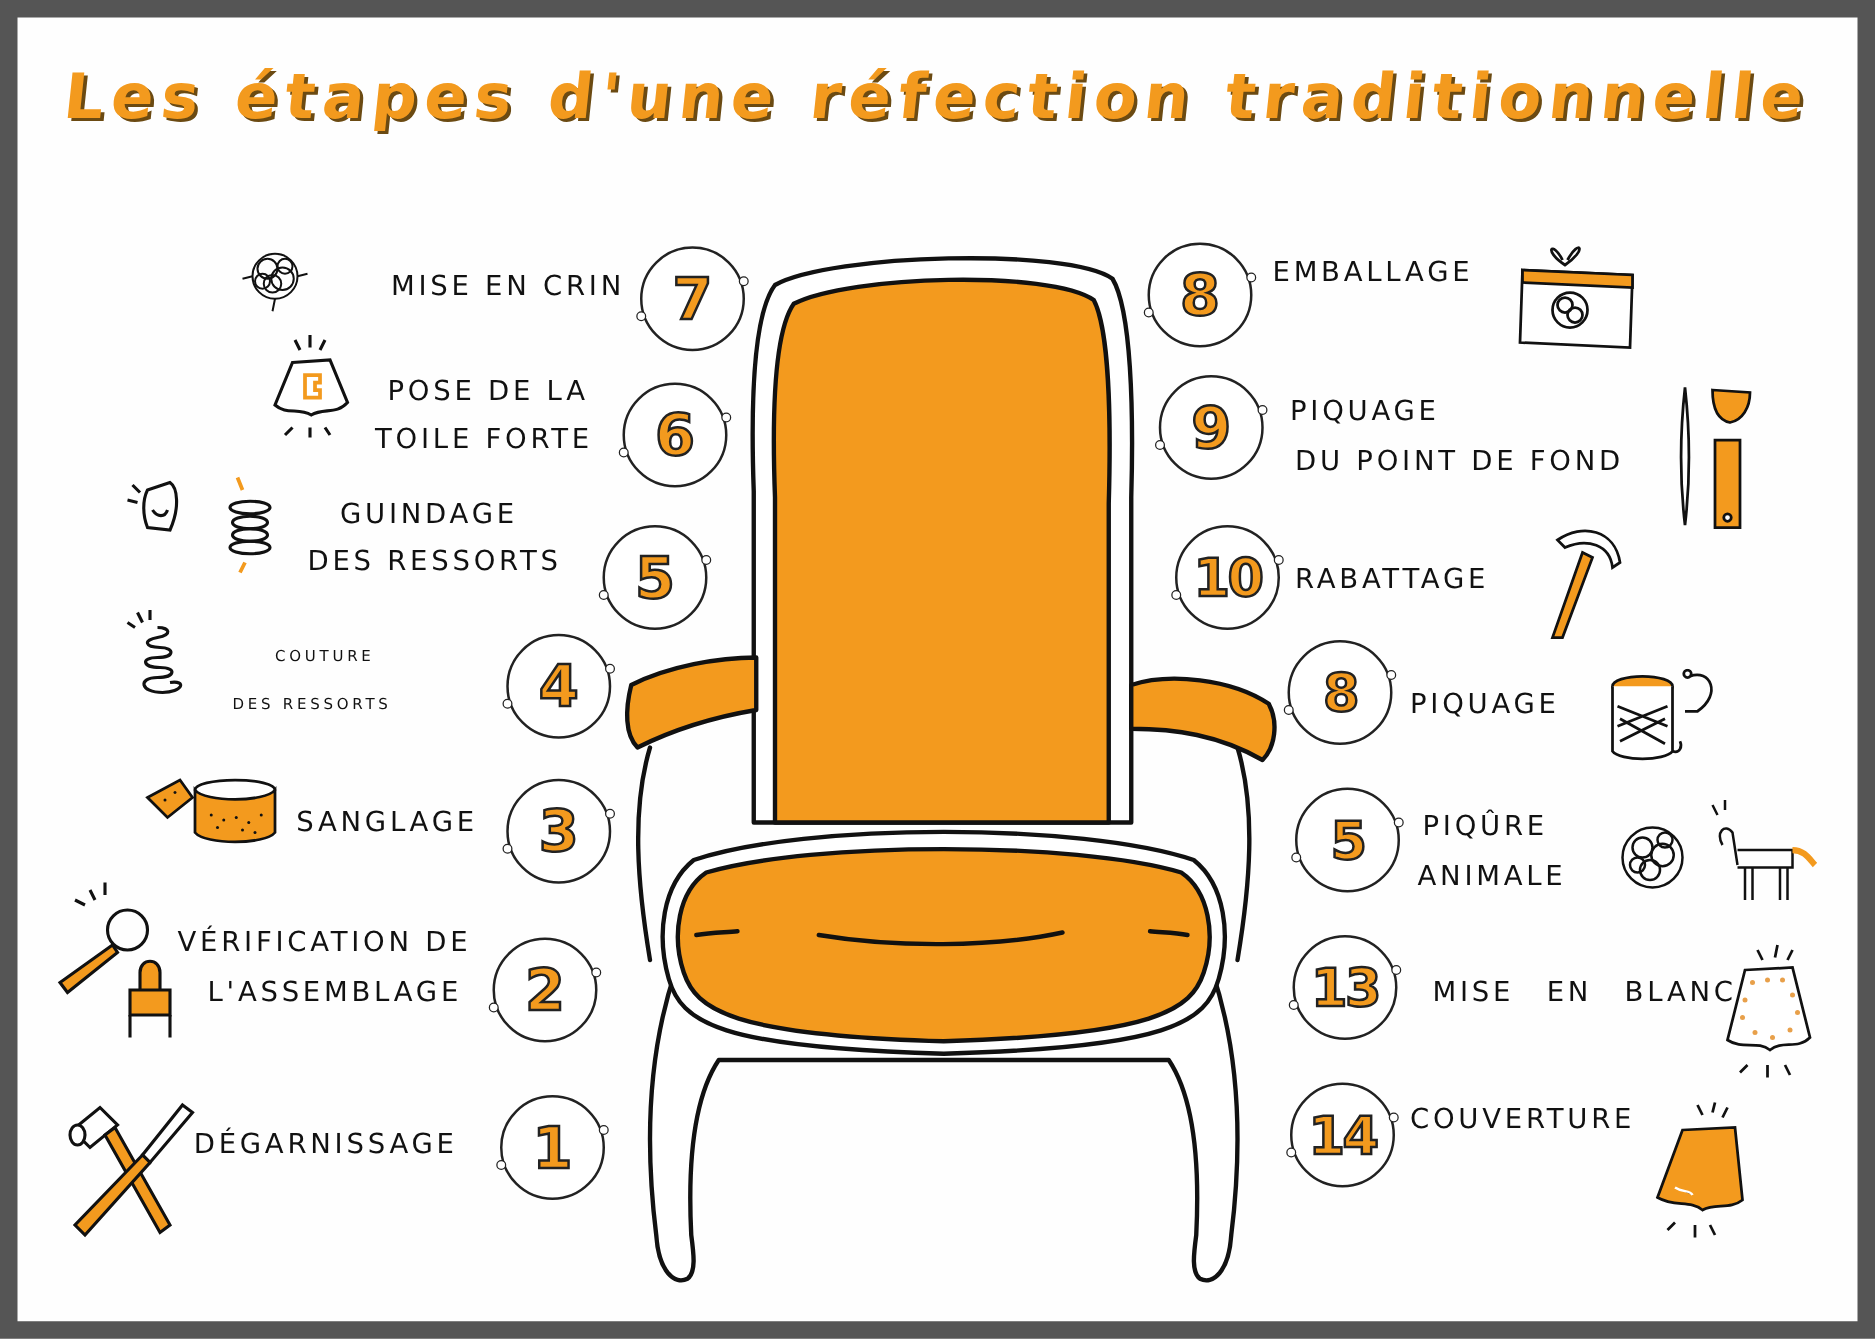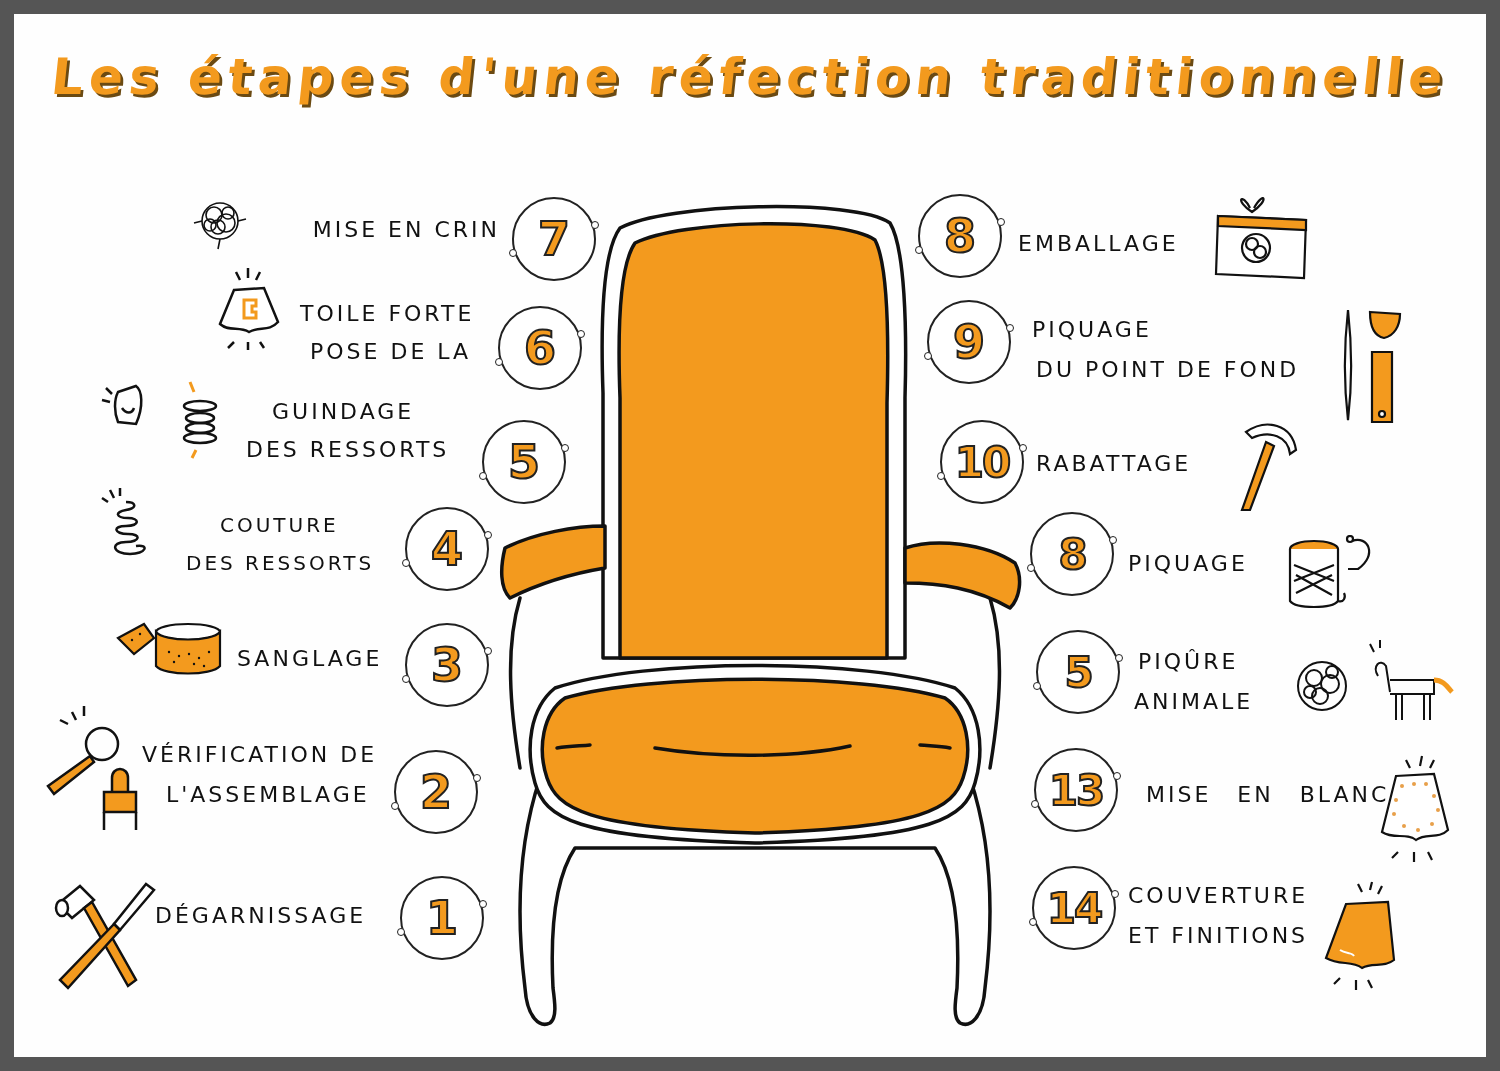--- a/index.html
+++ b/index.html
@@ -58,22 +58,22 @@
         <circle cx="30" cy="34" r="7"></circle>
         <circle cx="22" cy="32" r="6"></circle>
         <circle cx="40" cy="20" r="6"></circle>
         <path d="M14,28 L6,30 M50,28 L58,26 M32,46 L30,56"></path>
       </g>
     </svg>
 </div>
 
 <div class="badge" style="left:498px;top:306px;">6</div>
 <div class="label" style="left:300px;top:295px;line-height:38px;">
+    <div style="padding-left:10px;">Pose de la</div>
     <div>toile forte</div>
-    <div style="padding-left:10px;">Pose de la</div>
   </div>
 <div class="icon" style="left:214px;top:264px;">
   <svg width="70" height="96">
       <g fill="none" stroke="#111" stroke-width="2.5">
         <path d="M20,26 L50,24 L64,58 C55,68 45,62 35,68 C25,62 15,68 6,60 Z" fill="#fff"></path>
         <path d="M30,36 L42,36 L42,42 L38,42 L38,48 L42,48 L42,54 L30,54 Z" stroke="#f39a1e" stroke-width="3"></path>
         <path d="M22,8 L26,16 M34,4 L34,14 M46,8 L42,16 M14,84 L20,78 M34,78 L34,86 M46,78 L50,84"></path>
       </g>
     </svg>
 </div>
@@ -92,21 +92,21 @@
         <ellipse cx="104" cy="34" rx="16" ry="5"></ellipse>
         <ellipse cx="104" cy="46" rx="14" ry="5"></ellipse>
         <ellipse cx="104" cy="56" rx="14" ry="5"></ellipse>
         <ellipse cx="104" cy="66" rx="16" ry="5"></ellipse>
         <path d="M94,10 L98,20 M96,86 L100,78" stroke="#f39a1e" stroke-width="3"></path>
       </g>
     </svg>
 </div>
 
 <div class="badge" style="left:405px;top:507px;">4</div>
-<div class="label" style="left:186px;top:506px;line-height:38px;font-size:20px;">
+<div class="label" style="left:186px;top:506px;line-height:38px;font-size:12px;">
     <div style="padding-left:34px;">Couture</div>
     <div>des ressorts</div>
   </div>
 <div class="icon" style="left:96px;top:488px;">
   <svg width="64" height="80">
       <g fill="none" stroke="#111" stroke-width="2.5">
         <path d="M30,14 C40,14 42,20 30,22 C18,24 20,30 32,30 C44,30 44,38 30,38 C16,38 18,46 32,46 C46,46 44,54 30,54 C14,54 16,66 34,66 C50,66 54,56 40,58"></path>
         <path d="M6,10 L12,14 M14,2 L18,10 M24,0 L24,8"></path>
       </g>
     </svg>
@@ -162,21 +162,21 @@
         <path d="M8,28 L30,10 L44,24 L22,42 Z" fill="#fff"></path>
         <ellipse cx="12" cy="32" rx="6" ry="8" fill="#fff"></ellipse>
         <path d="M34,32 L78,110 L86,104 L42,26 Z" fill="#f39a1e"></path>
         <path d="M96,8 L104,14 L70,54 L64,48 Z" fill="#fff"></path>
         <path d="M64,48 L10,104 L18,112 L70,54 Z" fill="#f39a1e"></path>
       </g>
     </svg>
 </div>
 
 <div class="badge" style="left:918px;top:194px;">8</div>
-<div class="label" style="left:1018px;top:226px;">Emballage</div>
+<div class="label" style="left:1018px;top:201px;">Emballage</div>
 <div class="icon" style="left:1212px;top:186px;">
   <svg width="96" height="96">
       <g stroke="#111" stroke-width="2.2" fill="none">
         <path d="M38,22 C30,6 22,14 40,26 C58,14 52,4 42,22"></path>
         <path d="M6,30 L94,34 L92,92 L4,88 Z" fill="#fff"></path>
         <path d="M6,30 L94,34 L94,44 L6,40 Z" fill="#f39a1e"></path>
         <circle cx="44" cy="62" r="14"></circle>
         <circle cx="40" cy="58" r="6"></circle>
         <circle cx="48" cy="66" r="6"></circle>
       </g>
@@ -265,21 +265,20 @@
           <circle cx="20" cy="46" r="2"></circle>
         </g>
         <path d="M30,6 L34,14 M46,2 L44,12 M58,6 L54,14 M16,104 L22,98 M38,98 L38,108 M52,98 L56,106"></path>
       </g>
     </svg>
 </div>
 
 <div class="badge two" style="left:1032px;top:866px;">14</div>
 <div class="label" style="left:1128px;top:876px;line-height:40px;">
     <div>Couverture</div>
-    <div>et finitions</div>
   </div>
 <div class="icon" style="left:1318px;top:880px;">
   <svg width="90" height="120">
       <g stroke="#111" stroke-width="2.2">
         <path d="M28,24 L70,22 L76,80 C66,88 54,82 44,88 C34,80 22,86 8,78 Z" fill="#f39a1e"></path>
         <path d="M22,70 C28,74 34,72 36,76" stroke="#fff" stroke-width="2"></path>
         <path d="M40,4 L44,12 M54,2 L52,10 M64,6 L60,14 M16,104 L22,98 M38,100 L38,110 M50,100 L54,108" fill="none"></path>
       </g>
     </svg>
 </div>

